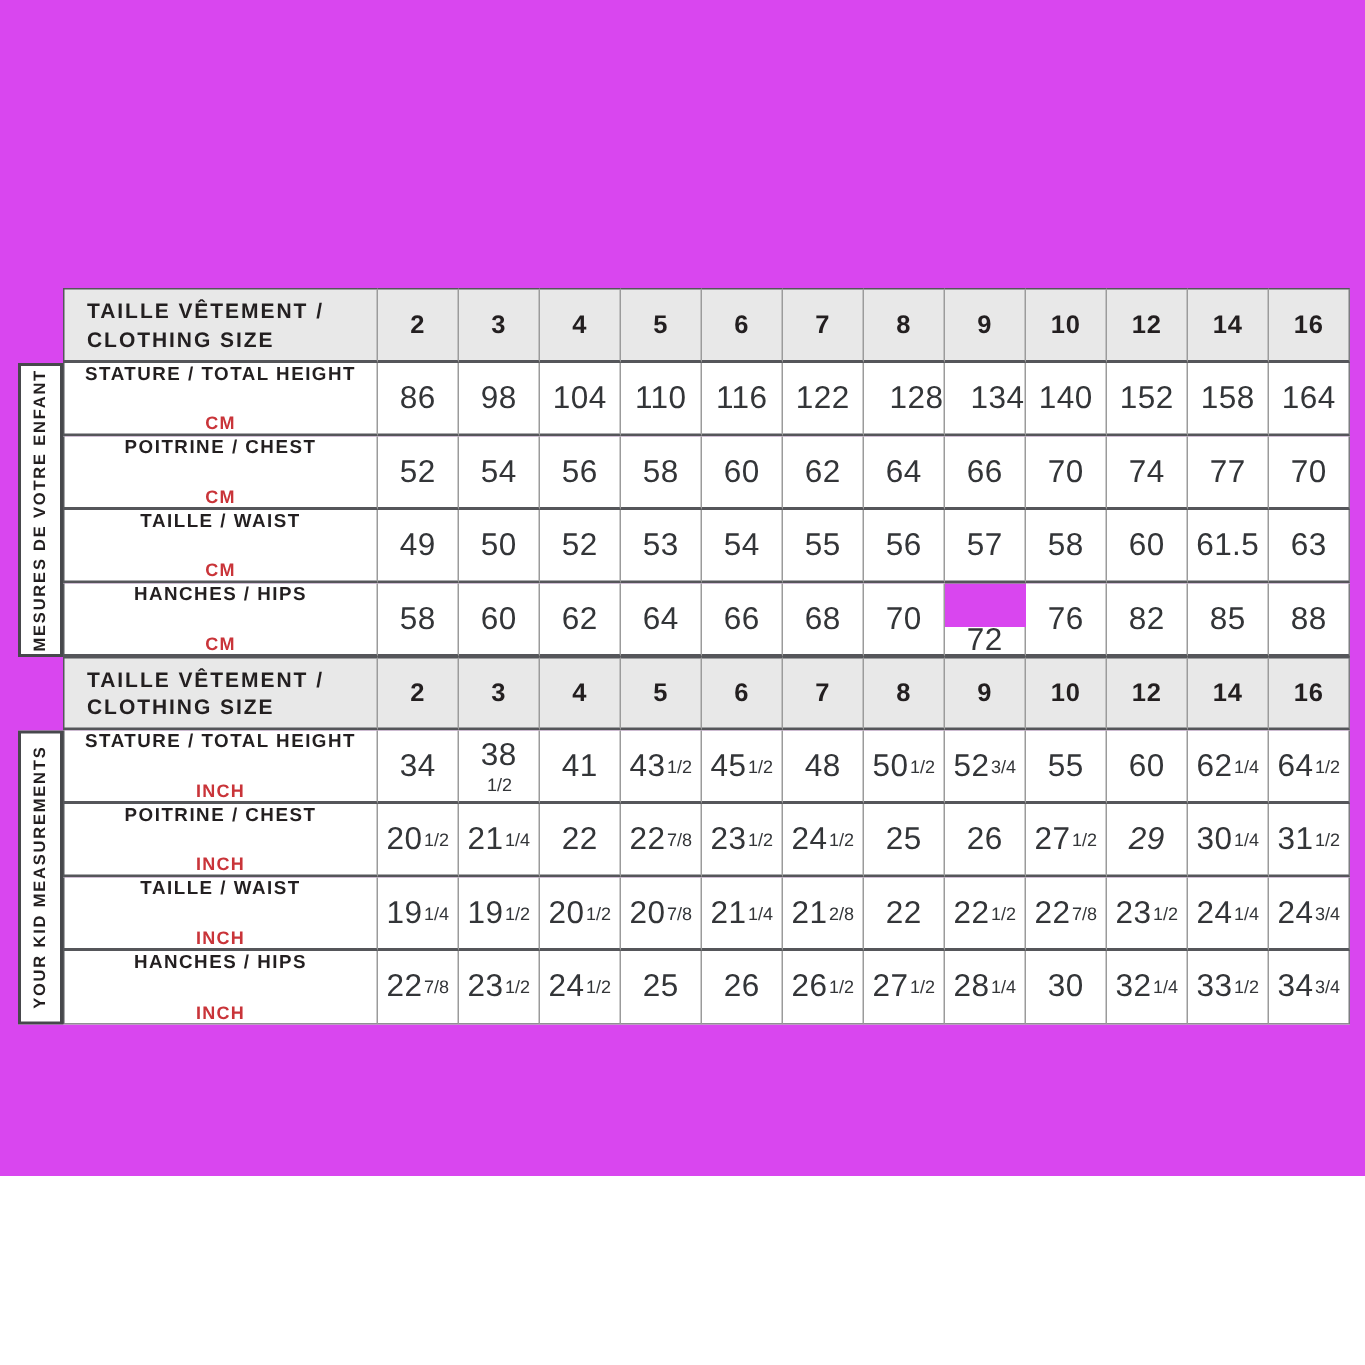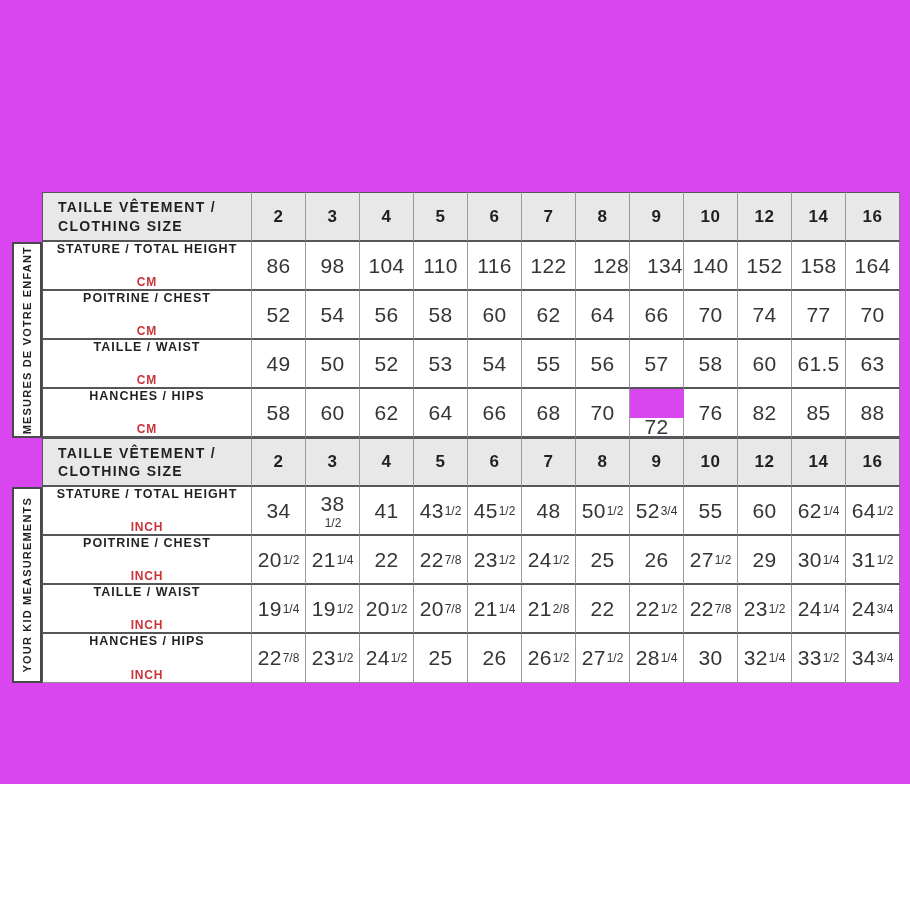--- a/index.html
+++ b/index.html
@@ -387,21 +387,21 @@
       <div class="cell value-cell" style="grid-area: 8 / 9;">
         <span>25</span>
       </div>
       <div class="cell value-cell" style="grid-area: 8 / 10;">
         <span>26</span>
       </div>
       <div class="cell value-cell" style="grid-area: 8 / 11;">
         <span>27</span>
         <span class="frac">1/2</span>
       </div>
-      <div class="cell value-cell" style="grid-area: 8 / 12;">
+      <div class="cell value-cell" style="grid-area: 8 / 12; font-style: italic;">
         <span>29</span>
       </div>
       <div class="cell value-cell" style="grid-area: 8 / 13;">
         <span>30</span>
         <span class="frac">1/4</span>
       </div>
       <div class="cell value-cell last-col" style="grid-area: 8 / 14;">
         <span>31</span>
         <span class="frac">1/2</span>
       </div>

